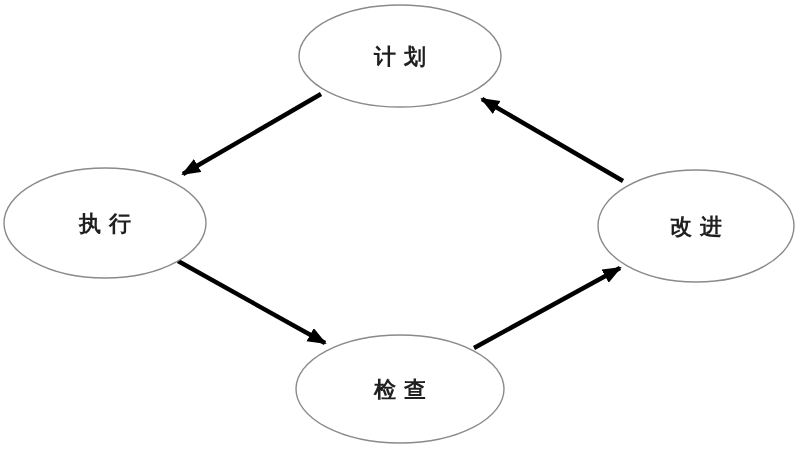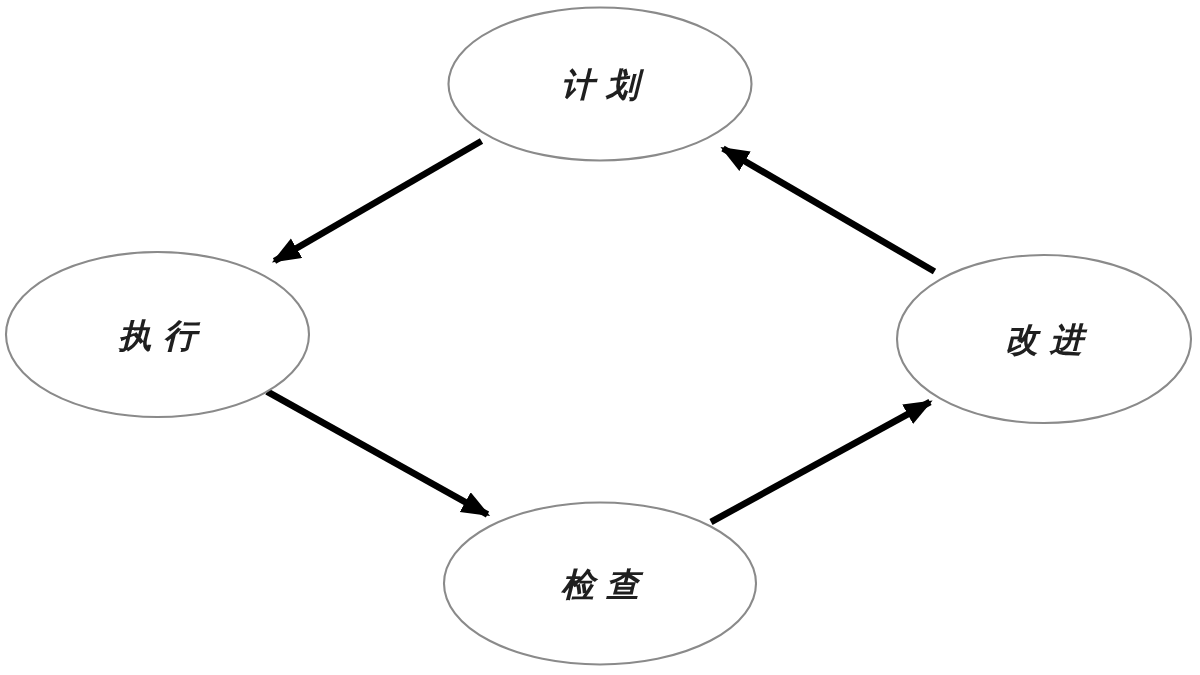--- a/index.html
+++ b/index.html
@@ -7,21 +7,20 @@
     padding: 0;
     background: #ffffff;
   }
   .stage {
     position: relative;
     width: 800px;
     height: 450px;
     background: #ffffff;
     overflow: hidden;
     font-family: "Liberation Sans", sans-serif;
-    font-style: italic;
   }
   svg { display: block; }
   .node-shape {
     fill: #ffffff;
     stroke: #8a8a8a;
     stroke-width: 1.4;
   }
   .node-label {
     font-family: "Liberation Sans", sans-serif;
     font-size: 22px;

